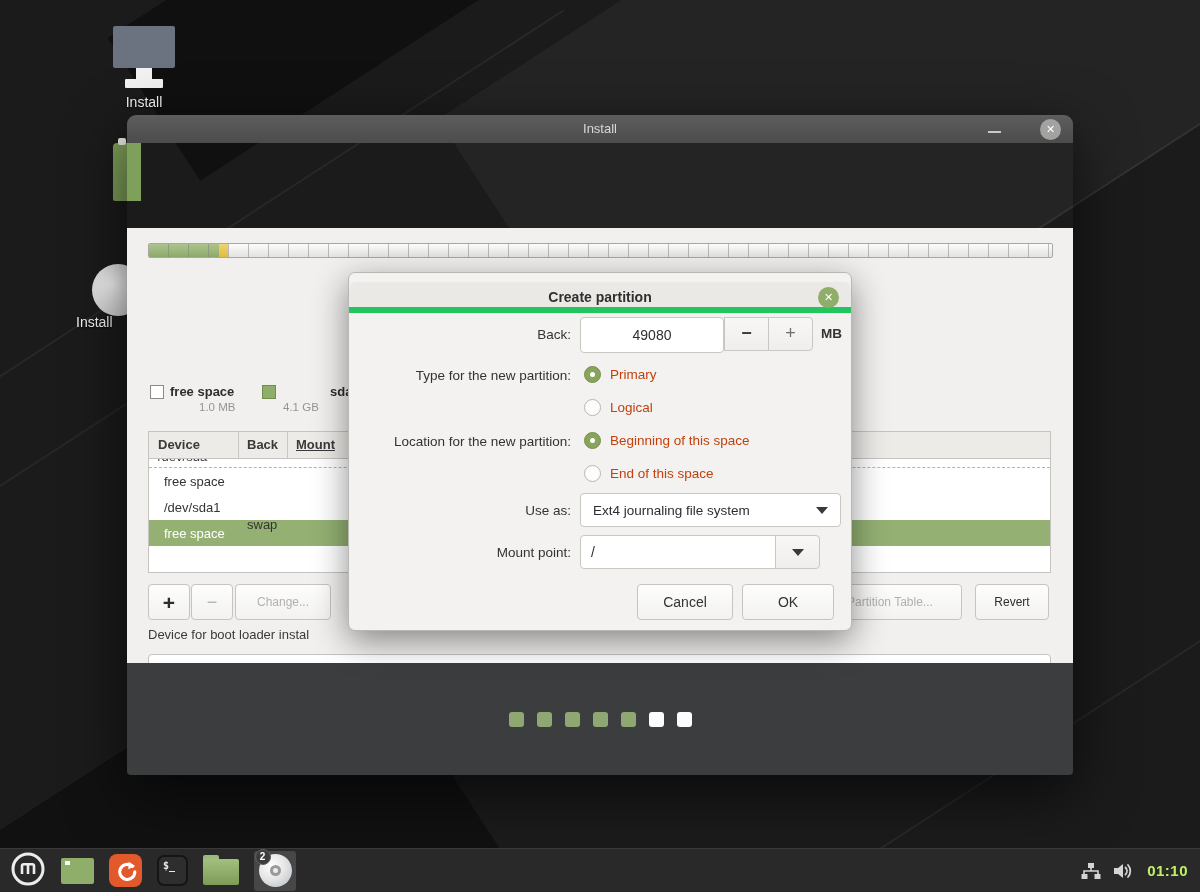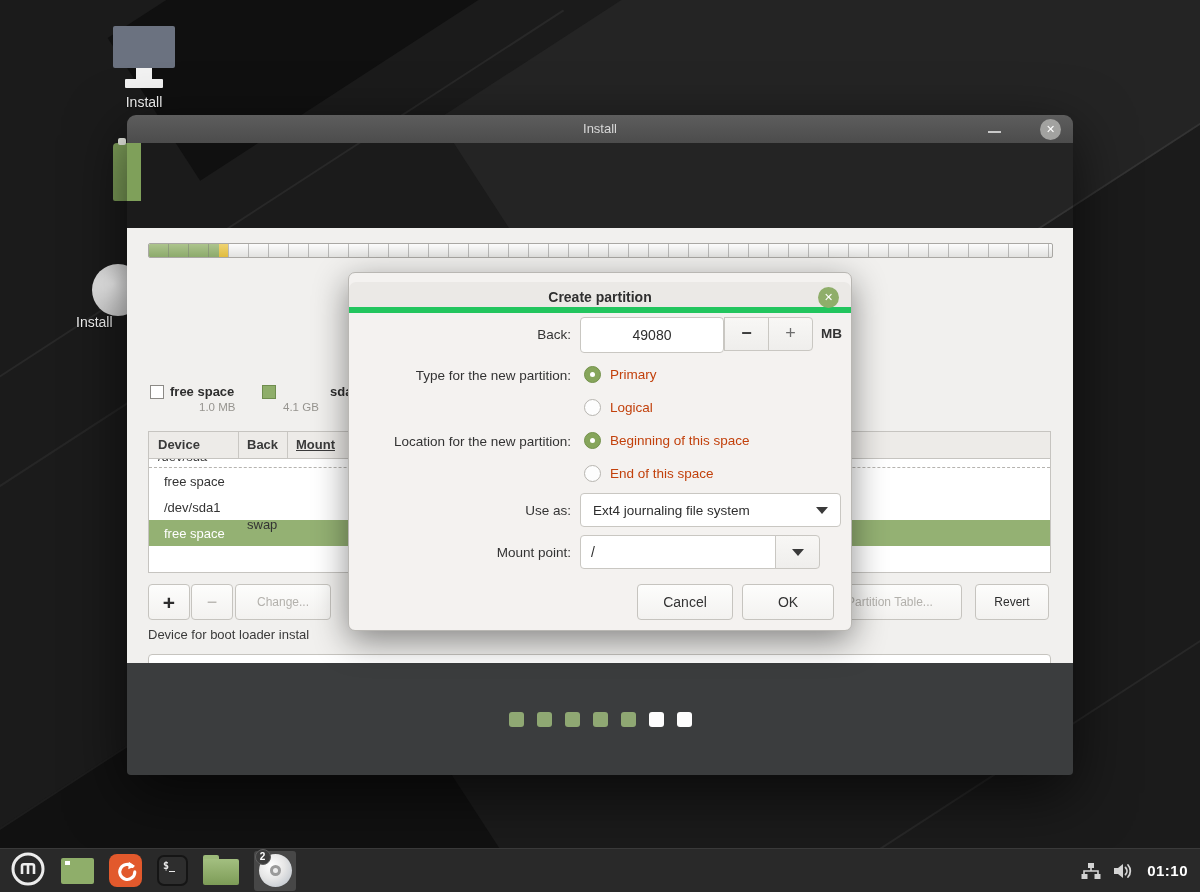--- a/index.html
+++ b/index.html
@@ -152,21 +152,21 @@
   .folder-body { position:absolute; left:0; top:0; width:36px; height:26px; background:linear-gradient(#a3bf80,#7d9c57); border-radius:2px; }
   .disc-slot { width:42px; height:40px; background:#474747; border-radius:3px; display:flex; align-items:center; justify-content:center; }
   .disc { width:33px; height:33px; border-radius:50%; position:relative;
     background:radial-gradient(circle at 38% 36%, #ffffff 0%, #e6e6e6 45%, #c7ccd2 78%, #d8cfc2 100%); }
   .disc-hole { position:absolute; left:11px; top:11px; width:11px; height:11px; border-radius:50%; background:#9a9a9a;
     display:flex; align-items:center; justify-content:center; }
   .disc-hole::after { content:""; width:5px; height:5px; border-radius:50%; background:#ededed; }
   .badge { position:absolute; left:-4px; top:-5px; width:16px; height:16px; border-radius:50%; background:#3c3c3c;
     border:1px solid #5f5f5f; color:#ffffff; font-size:10px; font-weight:bold; text-align:center; line-height:14px; }
   .tb-right { margin-left:auto; display:flex; align-items:center; gap:12px; margin-right:12px; }
-  .clock { font-size:15px; font-weight:bold; color:#ffffff; letter-spacing:.5px; }
+  .clock { font-size:15px; font-weight:bold; color:#bef264; letter-spacing:.5px; }
 </style>
 </head>
 <body>
 
 <div class="stage">
 
   <div class="wp wp1"></div>
   <div class="wp wp2"></div>
   <div class="wp wp3"></div>
   <div class="wp wp4"></div>

